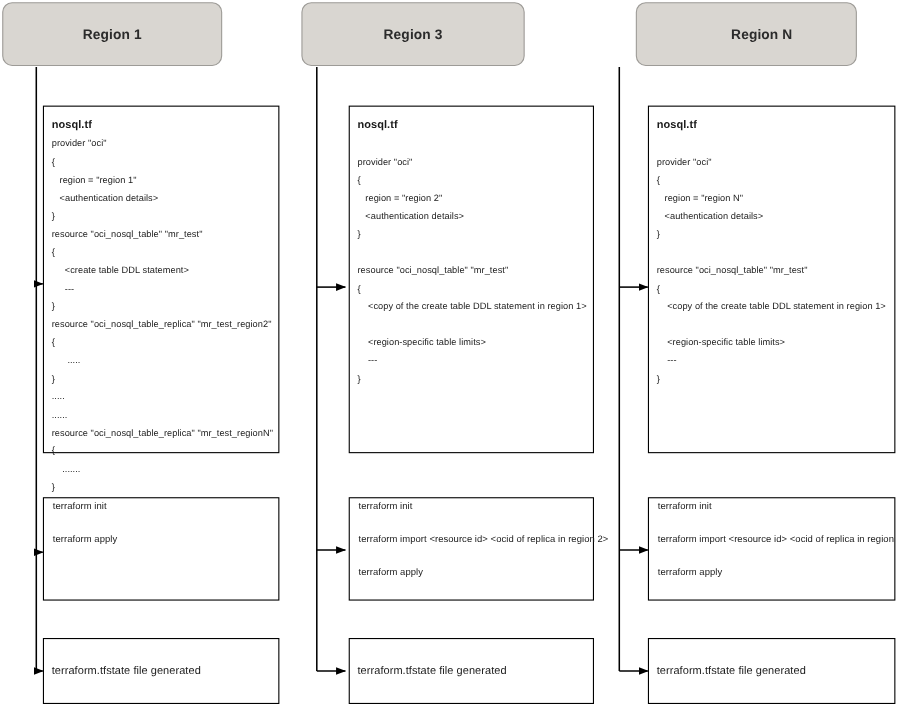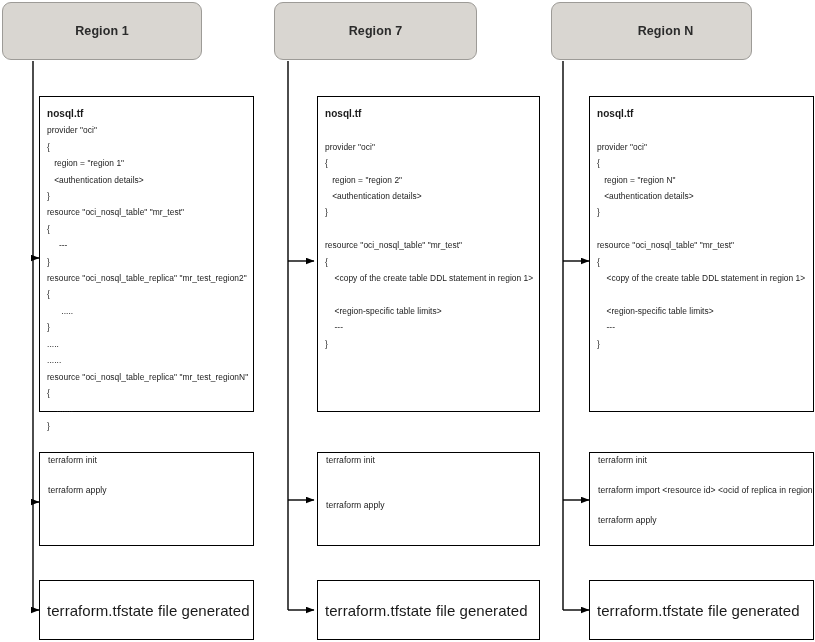--- a/index.html
+++ b/index.html
@@ -74,21 +74,21 @@
     letter-spacing: 0.05px;
   }
   .cmd-line.blank {
     height: 15px;
   }
   .state-box {
     display: flex;
     align-items: center;
   }
   .state-label {
-    font-size: 15px;
+    font-size: 10px;
     color: #1a1a1a;
     padding-left: 7px;
     white-space: pre;
     letter-spacing: 0.05px;
   }
   svg.edges {
     position: absolute;
     left: 0; top: 0;
     width: 815px;
     height: 642px;
@@ -135,20 +135,21 @@
 
   <div class="node box code-box" style="left:39px; top:96px; width:215px; height:316px;">
     <div class="code-line bold">nosql.tf</div>
     <div class="code-line">provider "oci"</div>
     <div class="code-line">{</div>
     <div class="code-line">   region = "region 1"</div>
     <div class="code-line">   &lt;authentication details&gt;</div>
     <div class="code-line">}</div>
     <div class="code-line">resource "oci_nosql_table" "mr_test"</div>
     <div class="code-line">{</div>
+    <div class="code-line">     &lt;create table DDL statement&gt;</div>
     <div class="code-line">     ---</div>
     <div class="code-line">}</div>
     <div class="code-line">resource "oci_nosql_table_replica" "mr_test_region2"</div>
     <div class="code-line">{</div>
     <div class="code-line">      .....</div>
     <div class="code-line">}</div>
     <div class="code-line">.....</div>
     <div class="code-line">......</div>
     <div class="code-line">resource "oci_nosql_table_replica" "mr_test_regionN"</div>
     <div class="code-line">{</div>
@@ -160,21 +161,21 @@
     <div class="cmd-line">terraform init</div>
     <div class="cmd-line blank"></div>
     <div class="cmd-line">terraform apply</div>
   </div>
 
   <div class="node box state-box" style="left:39px; top:580px; width:215px; height:60px;">
     <div class="state-label">terraform.tfstate file generated</div>
   </div>
 
   <div class="node region-header" style="left:274px; top:2px; width:203px; height:58px;">
-    <span>Region 7</span>
+    <span>Region 3</span>
   </div>
 
   <div class="node box code-box" style="left:317px; top:96px; width:223px; height:316px;">
     <div class="code-line bold">nosql.tf</div>
     <div class="code-line blank"></div>
     <div class="code-line">provider "oci"</div>
     <div class="code-line">{</div>
     <div class="code-line">   region = "region 2"</div>
     <div class="code-line">   &lt;authentication details&gt;</div>
     <div class="code-line">}</div>
@@ -184,29 +185,30 @@
     <div class="code-line">    &lt;copy of the create table DDL statement in region 1&gt;</div>
     <div class="code-line blank"></div>
     <div class="code-line">    &lt;region-specific table limits&gt;</div>
     <div class="code-line">    ---</div>
     <div class="code-line">}</div>
   </div>
 
   <div class="node box cmd-box" style="left:317px; top:452px; width:223px; height:94px;">
     <div class="cmd-line">terraform init</div>
     <div class="cmd-line blank"></div>
+    <div class="cmd-line">terraform import &lt;resource id&gt; &lt;ocid of replica in region 2&gt;</div>
     <div class="cmd-line blank"></div>
     <div class="cmd-line">terraform apply</div>
   </div>
 
   <div class="node box state-box" style="left:317px; top:580px; width:223px; height:60px;">
     <div class="state-label">terraform.tfstate file generated</div>
   </div>
 
-  <div class="node region-header" style="left:551px; top:2px; width:201px; height:58px;padding-left:28px;">
+  <div class="node region-header" style="left:578px; top:2px; width:201px; height:58px;padding-left:28px;">
     <span>Region N</span>
   </div>
 
   <div class="node box code-box" style="left:589px; top:96px; width:225px; height:316px;">
     <div class="code-line bold">nosql.tf</div>
     <div class="code-line blank"></div>
     <div class="code-line">provider "oci"</div>
     <div class="code-line">{</div>
     <div class="code-line">   region = "region N"</div>
     <div class="code-line">   &lt;authentication details&gt;</div>

